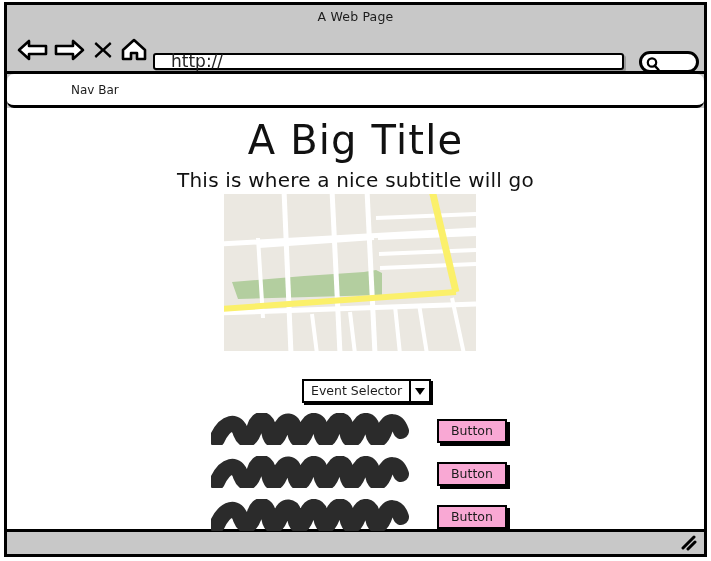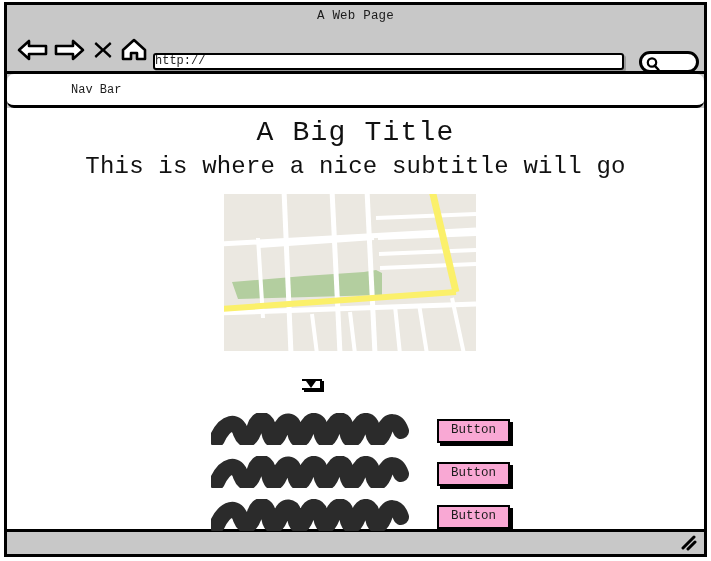--- a/index.html
+++ b/index.html
@@ -17,21 +17,20 @@
   
   #browser-window {
     position: absolute;
     left: 4px;
     top: 2px;
     width: 703px;
     height: 555px;
     box-sizing: border-box;
     border: 3px solid #000000;
     background: #c8c8c8;
-    font-family: Liberation Mono, monospace;
   }
 
   
   #title-bar {
     position: absolute;
     left: 0;
     top: 0;
     width: 100%;
     height: 22px;
     display: flex;
@@ -70,23 +69,23 @@
     width: 471px;
     height: 17px;
     box-sizing: border-box;
     background: #ffffff;
     border: 2px solid #000000;
     border-radius: 3px;
     box-shadow: 2px 2px 0 #9a9a9a;
   }
   #url-text {
     position: absolute;
-    left: 0;
+    left: 16px;
     top: 0px;
-    font-size: 12px;
+    font-size: 17px;
     line-height: 13px;
     color: #222222;
   }
 
   #search-box {
     position: absolute;
     left: 632px;
     top: 24px;
     width: 60px;
     height: 22px;
@@ -139,29 +138,29 @@
     width: 100%;
     height: 424px;
     background: #ffffff;
     box-sizing: border-box;
     border-bottom: 3px solid #000000;
   }
 
   #page-title {
     margin: 9px 0 0 0;
     text-align: center;
-    font-size: 28px;
+    font-size: 40px;
     font-weight: normal;
     color: #111111;
     letter-spacing: 1.2px;
   }
   #page-subtitle {
     margin: 5px 0 0 0;
     text-align: center;
-    font-size: 24px;
+    font-size: 20px;
     font-weight: normal;
     color: #111111;
     letter-spacing: 0.2px;
   }
 
   
   #map-widget {
     position: absolute;
     left: 217px;
     top: 86px;
@@ -336,20 +335,21 @@
         <path d="M228 104 L240 160" stroke="#ffffff" stroke-width="4" fill="none"></path>
         <path d="M88 120 L93 160" stroke="#ffffff" stroke-width="4" fill="none"></path>
         <path d="M126 118 L131 160" stroke="#ffffff" stroke-width="4" fill="none"></path>
 
         <path d="M208 -4 L232 98" stroke="#fbf06a" stroke-width="7" fill="none"></path>
         <path d="M-4 115 L232 98" stroke="#fbf06a" stroke-width="6" fill="none"></path>
       </svg>
     </div>
 
     <div id="event-selector">
+      <div id="event-selector-value">Event Selector</div>
       <div id="event-selector-arrow-button">
         <span class="caret-down"></span>
       </div>
     </div>
 
     <div id="item-rows">
 
       <div class="item-row">
         <span class="scribble">
           <svg width="200" height="32" viewBox="0 0 200 32">

